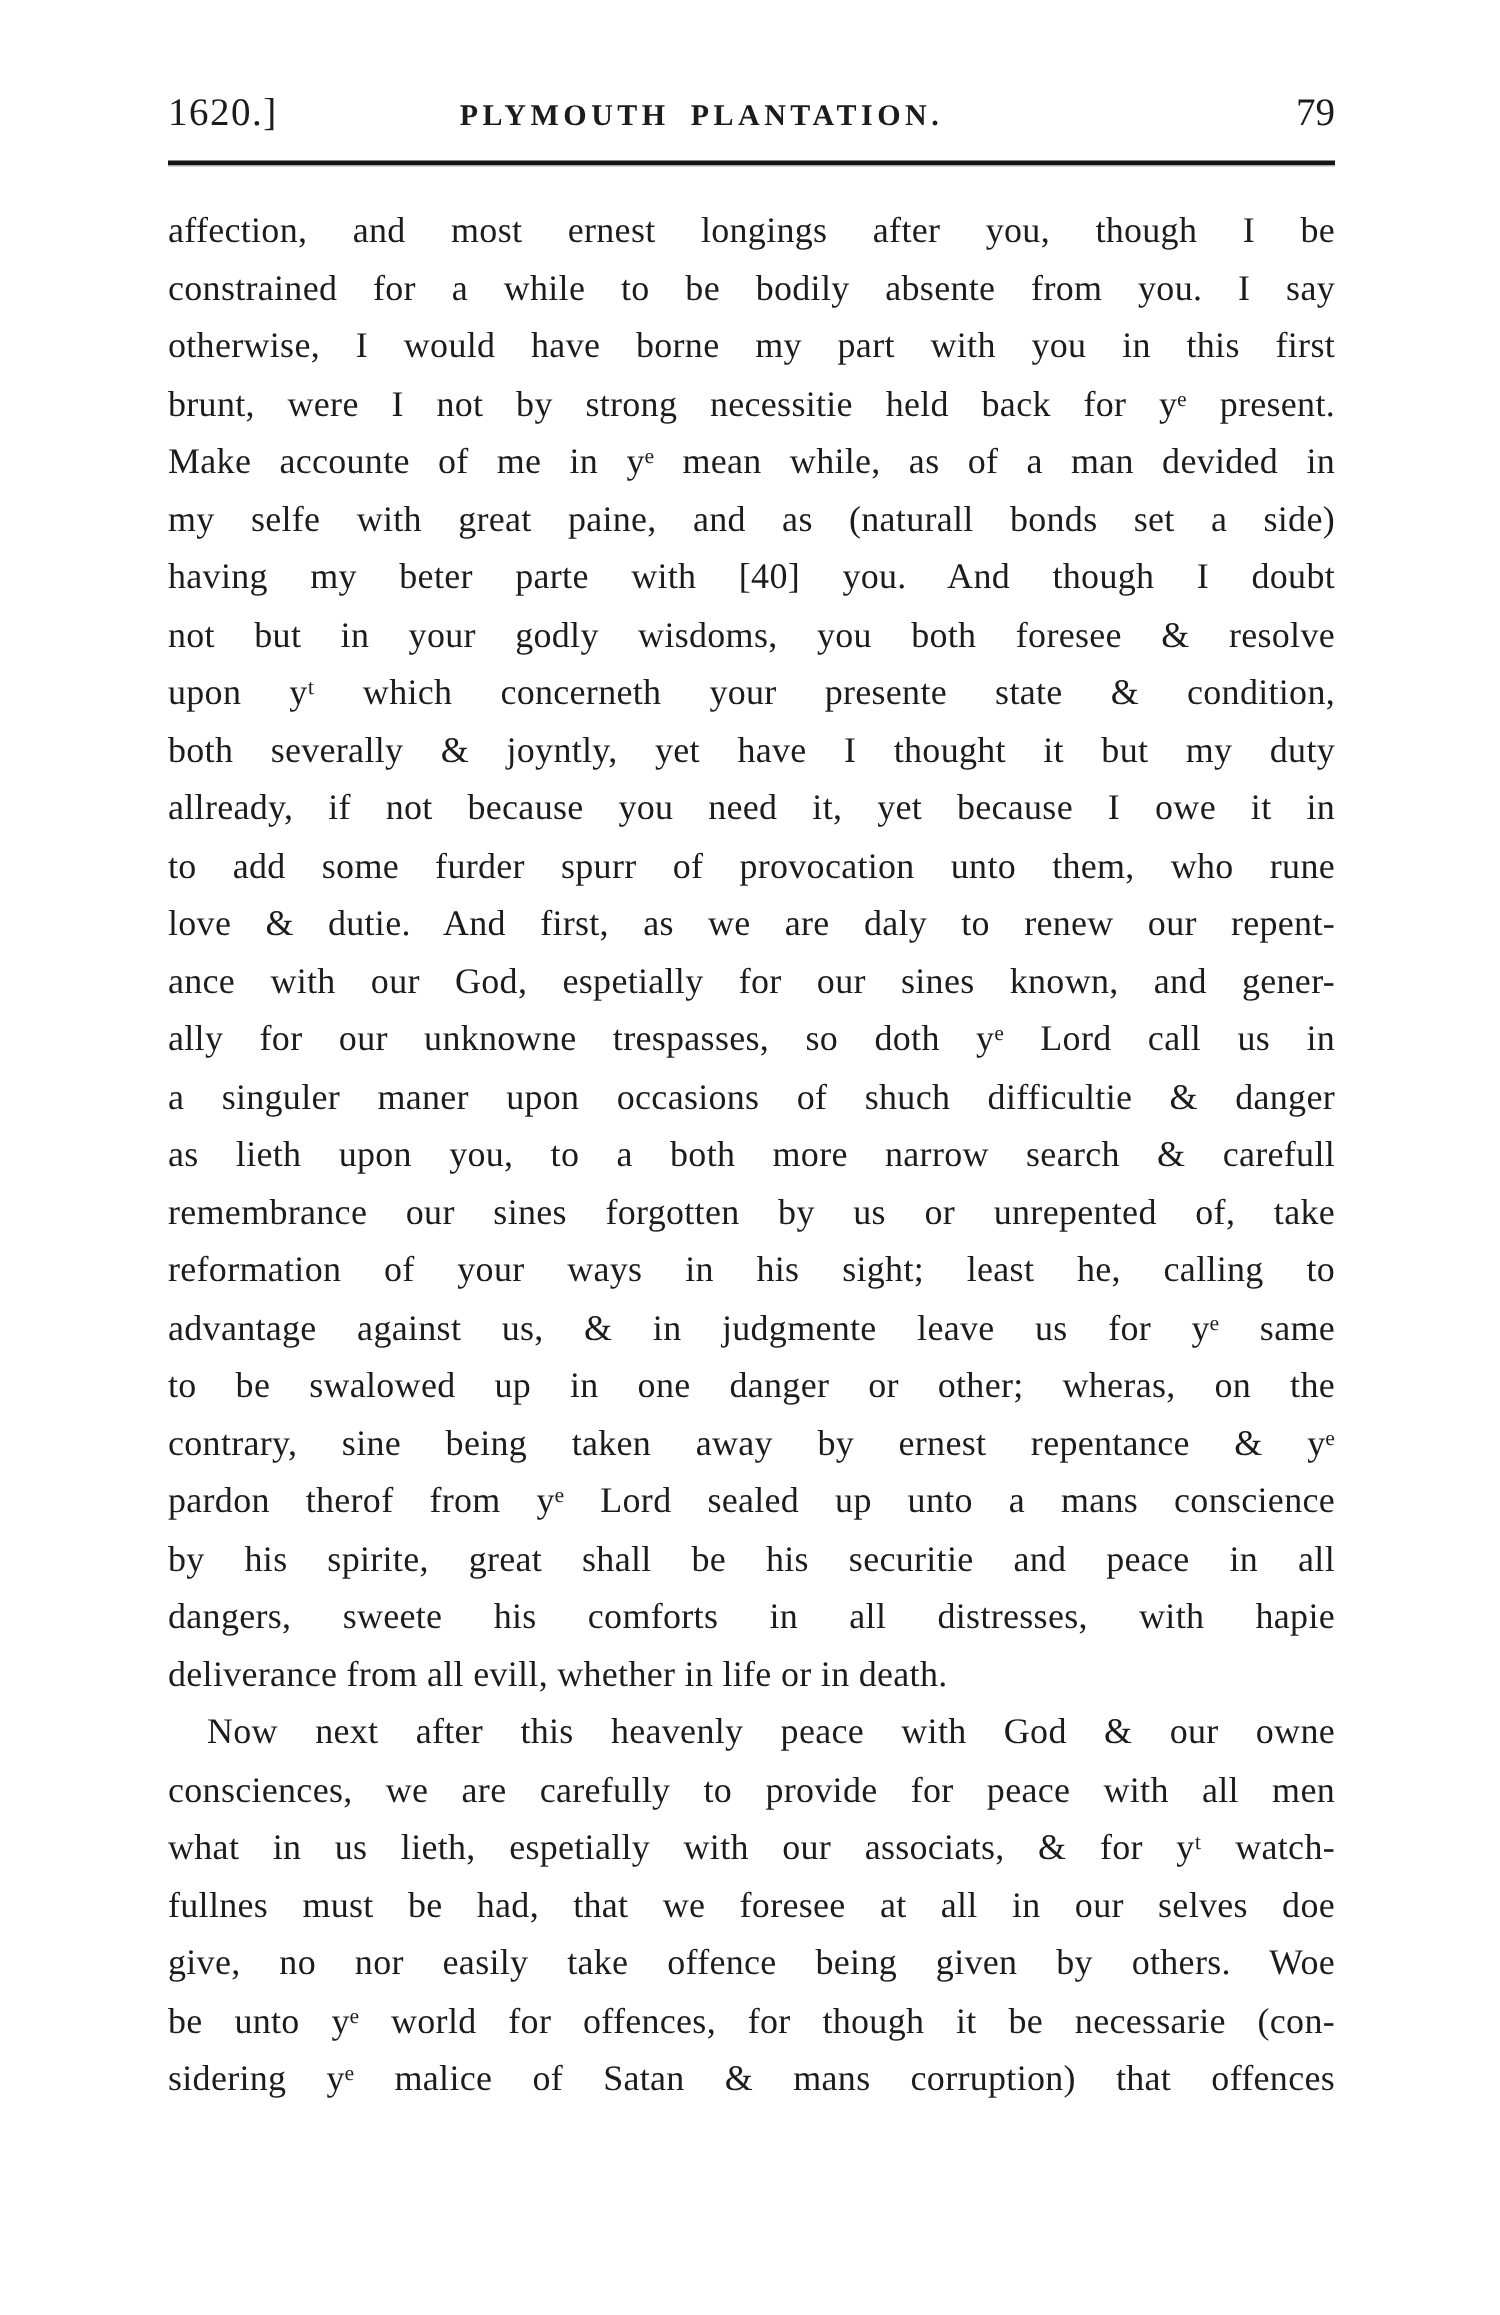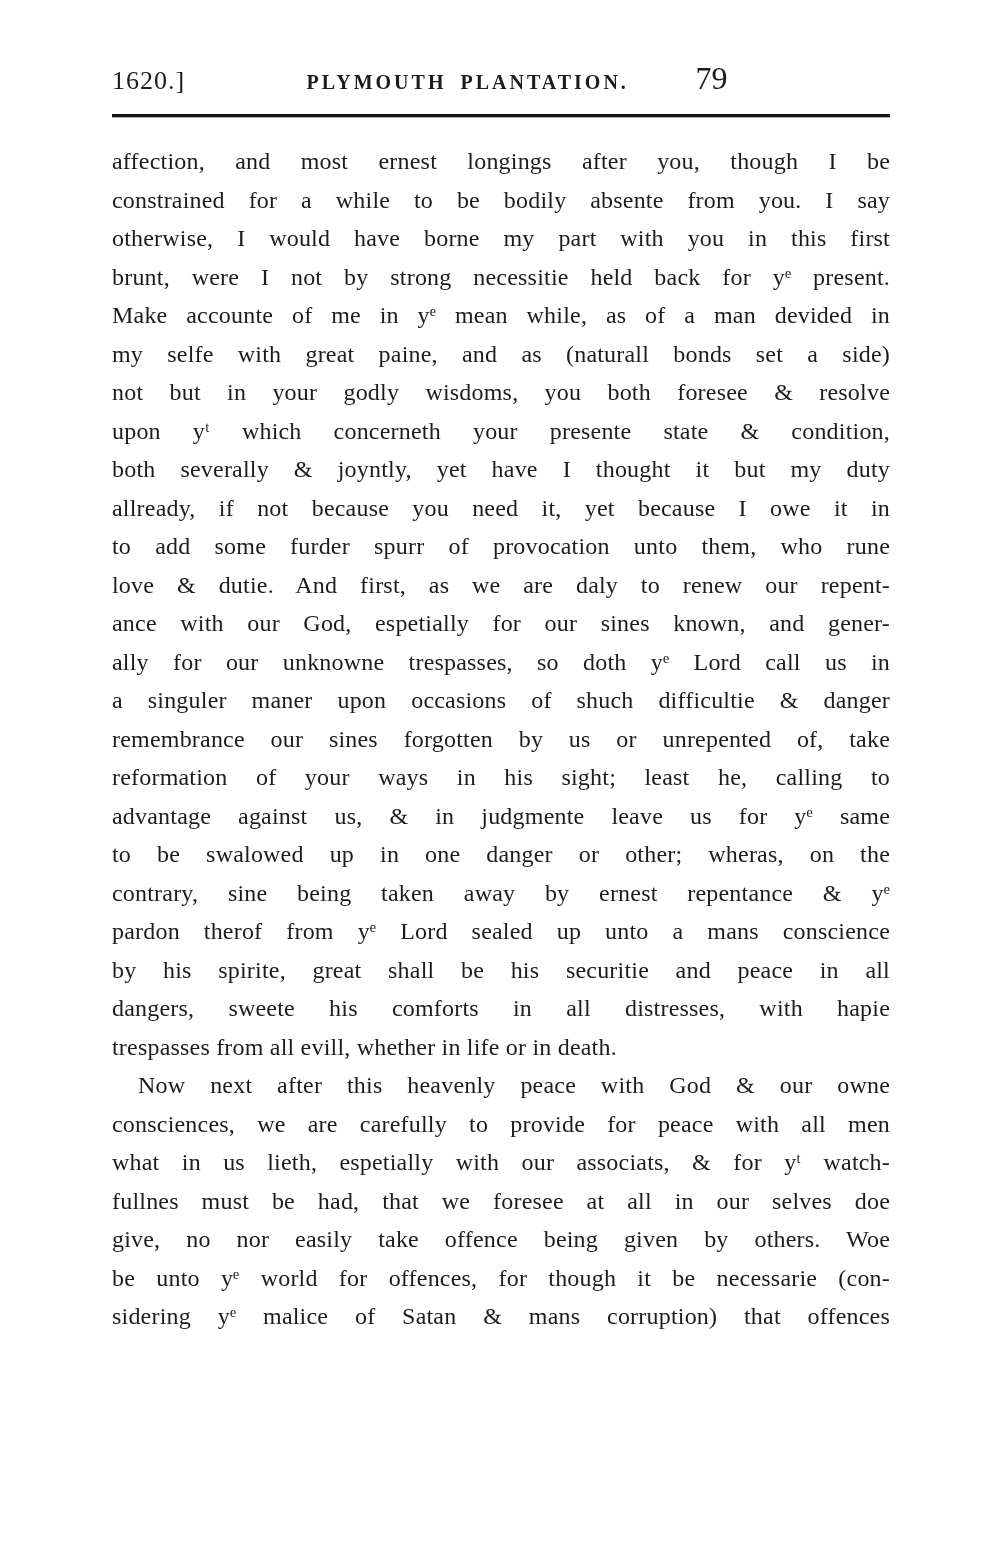--- a/index.html
+++ b/index.html
@@ -32,21 +32,22 @@
   .rh-center {
     flex: 2;
     text-align: left;
     font-size: 20px;
     font-weight: 700;
     letter-spacing: 3px;
     word-spacing: 6px;
   }
   .rh-right {
     flex: 1;
-    font-size: 32px;
+    text-align: right;
+    font-size: 26px;
   }
   .head-rule {
     height: 3px;
     background: #141414;
     margin-top: 17px;
     box-shadow: 0 1px 0 rgba(20,20,20,0.35);
   }
   .body-text {
     margin-top: 25px;
     font-size: 24px;
@@ -76,38 +77,40 @@
     <span class="rh-right">79</span>
   </div>
   <div class="head-rule"></div>
   <div class="body-text">
       <div class="line">affection, and most ernest longings after you, though I be</div>
       <div class="line">constrained for a while to be bodily absente from you.  I say</div>
       <div class="line">otherwise, I would have borne my part with you in this first</div>
       <div class="line">brunt, were I not by strong necessitie held back for yᵉ present.</div>
       <div class="line">Make accounte of me in yᵉ mean while, as of a man devided in</div>
       <div class="line">my selfe with great paine, and as (naturall bonds set a side)</div>
+      <div class="line">having my beter parte with [40] you.  And though I doubt</div>
       <div class="line">not but in your godly wisdoms, you both foresee &amp; resolve</div>
       <div class="line">upon yᵗ which concerneth your presente state &amp; condition,</div>
       <div class="line">both severally &amp; joyntly, yet have I thought it but my duty</div>
       <div class="line">allready, if not because you need it, yet because I owe it in</div>
       <div class="line">to add some furder spurr of provocation unto them, who rune</div>
       <div class="line">love &amp; dutie.  And first, as we are daly to renew our repent-</div>
       <div class="line">ance with our God, espetially for our sines known, and gener-</div>
       <div class="line">ally for our unknowne trespasses, so doth yᵉ Lord call us in</div>
       <div class="line">a singuler maner upon occasions of shuch difficultie &amp; danger</div>
+      <div class="line">as lieth upon you, to a both more narrow search &amp; carefull</div>
       <div class="line">remembrance our sines forgotten by us or unrepented of, take</div>
       <div class="line">reformation of your ways in his sight; least he, calling to</div>
       <div class="line">advantage against us, &amp; in judgmente leave us for yᵉ same</div>
       <div class="line">to be swalowed up in one danger or other; wheras, on the</div>
       <div class="line">contrary, sine being taken away by ernest repentance &amp; yᵉ</div>
       <div class="line">pardon therof from yᵉ Lord sealed up unto a mans conscience</div>
       <div class="line">by his spirite, great shall be his securitie and peace in all</div>
       <div class="line">dangers, sweete his comforts in all distresses, with hapie</div>
-      <div class="line last-left">trespasses from all evill, whether in life or in death.</div>
+      <div class="line last-left">deliverance from all evill, whether in life or in death.</div>
       <div class="line indent">Now next after this heavenly peace with God &amp; our owne</div>
       <div class="line">consciences, we are carefully to provide for peace with all men</div>
       <div class="line">what in us lieth, espetially with our associats, &amp; for yᵗ watch-</div>
       <div class="line">fullnes must be had, that we foresee at all in our selves doe</div>
       <div class="line">give, no nor easily take offence being given by others.  Woe</div>
       <div class="line">be unto yᵉ world for offences, for though it be necessarie (con-</div>
       <div class="line">sidering yᵉ malice of Satan &amp; mans corruption) that offences</div>
     </div>
 </div>
 

